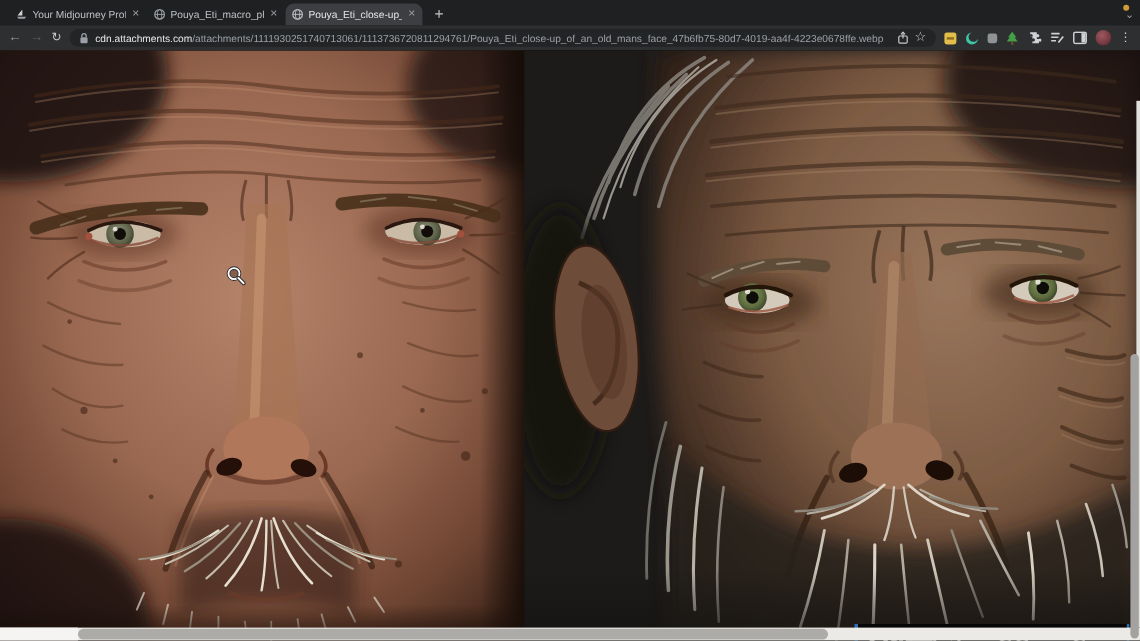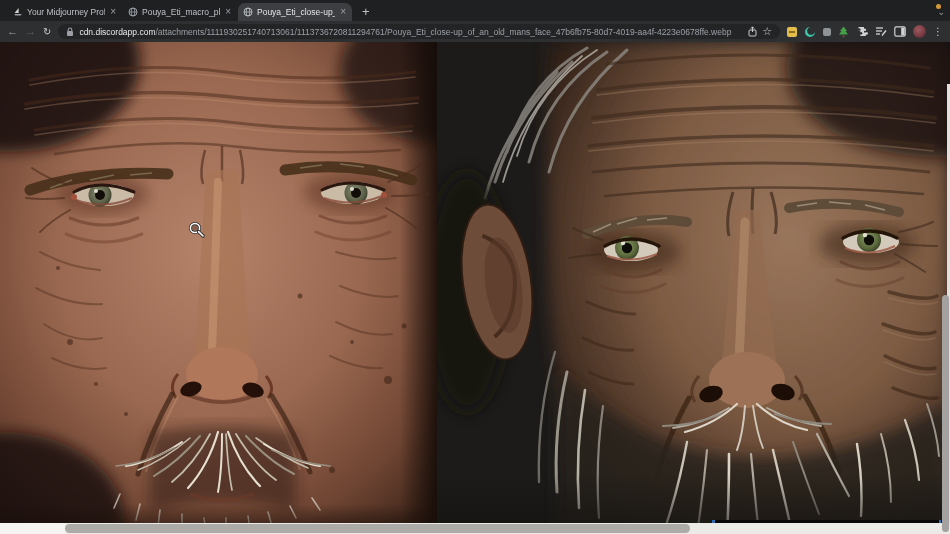--- a/index.html
+++ b/index.html
@@ -108,21 +108,21 @@
     <span class="nav back">←</span>
     <span class="nav fwd">→</span>
     <span class="nav reload">↻</span>
 
     <div class="omnibox">
       <svg width="8" height="10" viewBox="0 0 8 10">
         <rect x="1" y="4" width="6" height="5" rx="1" fill="#9aa0a6"></rect>
         <path d="M2.2,4 V2.8 a1.8,1.8 0 0 1 3.6,0 V4" fill="none" stroke="#9aa0a6" stroke-width="1.1"></path>
       </svg>
       <div class="url">
-        <span class="domain">cdn.discordapp.com</span><span class="path">/attachments/1111930251740713061/1113736720811294761/Pouya_Eti_close-up_of_an_old_mans_face_47b6fb75-80d7-4019-aa4f-4223e0678ffe.webp</span>
+        <span class="domain">cdn.attachments.com</span><span class="path">/attachments/1111930251740713061/1113736720811294761/Pouya_Eti_close-up_of_an_old_mans_face_47b6fb75-80d7-4019-aa4f-4223e0678ffe.webp</span>
       </div>
       <span class="obx-ic">
         <svg width="9" height="11" viewBox="0 0 9 11">
           <rect x="1" y="4" width="7" height="6" rx="1" fill="none" stroke="#c8cacd" stroke-width="1"></rect>
           <line x1="4.5" y1="1" x2="4.5" y2="6" stroke="#c8cacd" stroke-width="1"></line>
           <path d="M2.8,2.6 L4.5,0.8 L6.2,2.6" fill="none" stroke="#c8cacd" stroke-width="1"></path>
         </svg>
       </span>
       <span class="star">☆</span>
     </div>

